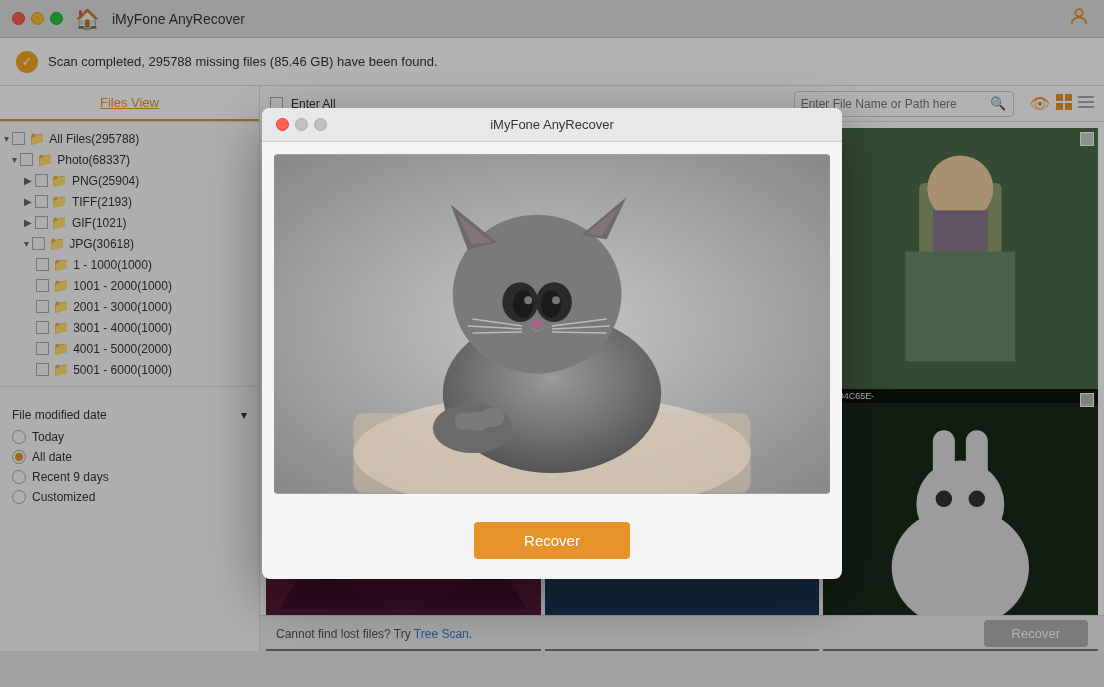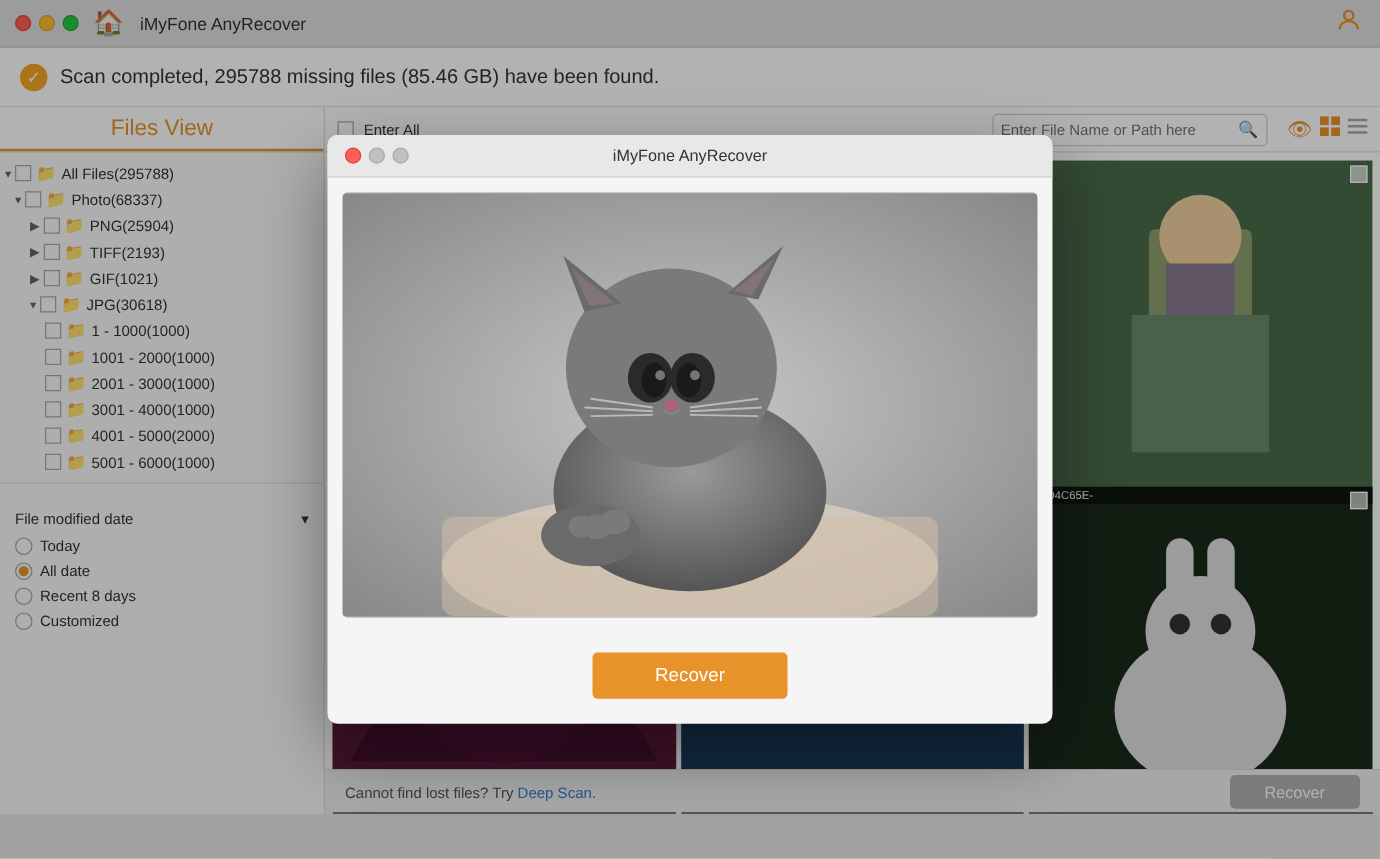--- a/index.html
+++ b/index.html
@@ -27,21 +27,21 @@
     
     .statusbar {
       background: #fff;
       height: 48px;
       display: flex;
       align-items: center;
       padding: 0 16px;
       border-bottom: 1px solid #e0e0e0;
     }
     .status-check { width: 22px; height: 22px; border-radius: 50%; background: #f5a623; display: flex; align-items: center; justify-content: center; margin-right: 10px; color: white; font-size: 13px; }
-    .status-text { font-size: 16px; color: #333; }
+    .status-text { font-size: 13px; color: #333; }
 
     
     .main-area {
       display: flex;
       height: calc(687px - 38px - 48px - 36px);
       background: #fff;
     }
 
     
     .sidebar {
@@ -57,24 +57,25 @@
       display: flex;
       background: #f0f0f0;
       border-bottom: 1px solid #d8d8d8;
       height: 36px;
     }
     .tab {
       flex: 1;
       display: flex;
       align-items: center;
       justify-content: center;
-      font-size: 18px;
+      font-size: 13px;
       cursor: pointer;
       color: #888;
       border-bottom: 2px solid transparent;
+      text-decoration: underline;
     }
     .tab.active {
       color: #e8922a;
       border-bottom: 2px solid #e8922a;
       background: #fff;
       font-weight: 500;
     }
 
     
     .tree { padding: 6px 0; }
@@ -412,21 +413,21 @@
       <div class="filter-option">
         <div class="radio"></div>
         <span>Today</span>
       </div>
       <div class="filter-option">
         <div class="radio checked"></div>
         <span>All date</span>
       </div>
       <div class="filter-option">
         <div class="radio"></div>
-        <span>Recent 8 days</span>
+        <span>Recent 9 days</span>
       </div>
       <div class="filter-option">
         <div class="radio"></div>
         <span>Customized</span>
       </div>
     </div>
   </div>
 
   <div class="content-area">
     <div class="content-toolbar">
@@ -526,21 +527,21 @@
           <rect x="52" y="15" width="8" height="22" rx="4" fill="#e0e0e0"></rect>
           <circle cx="44" cy="40" r="3" fill="#333"></circle>
           <circle cx="56" cy="40" r="3" fill="#333"></circle>
         </svg>
         <div class="tile-label">A6F9A75B-1B26-...</div>
       </div>
     </div>
 
     <div class="bottombar">
       <span class="bottom-text">
-        <span>Cannot find lost files? Try </span><a href="#">Deep Scan</a><span>.</span>
+        <span>Cannot find lost files? Try </span><a href="#">Tree Scan</a><span>.</span>
       </span>
       <button class="recover-btn-main">Recover</button>
     </div>
   </div>
 </div>
 
 <div class="modal-overlay">
   <div class="modal">
     <div class="modal-titlebar">
       <div class="modal-traffic">

